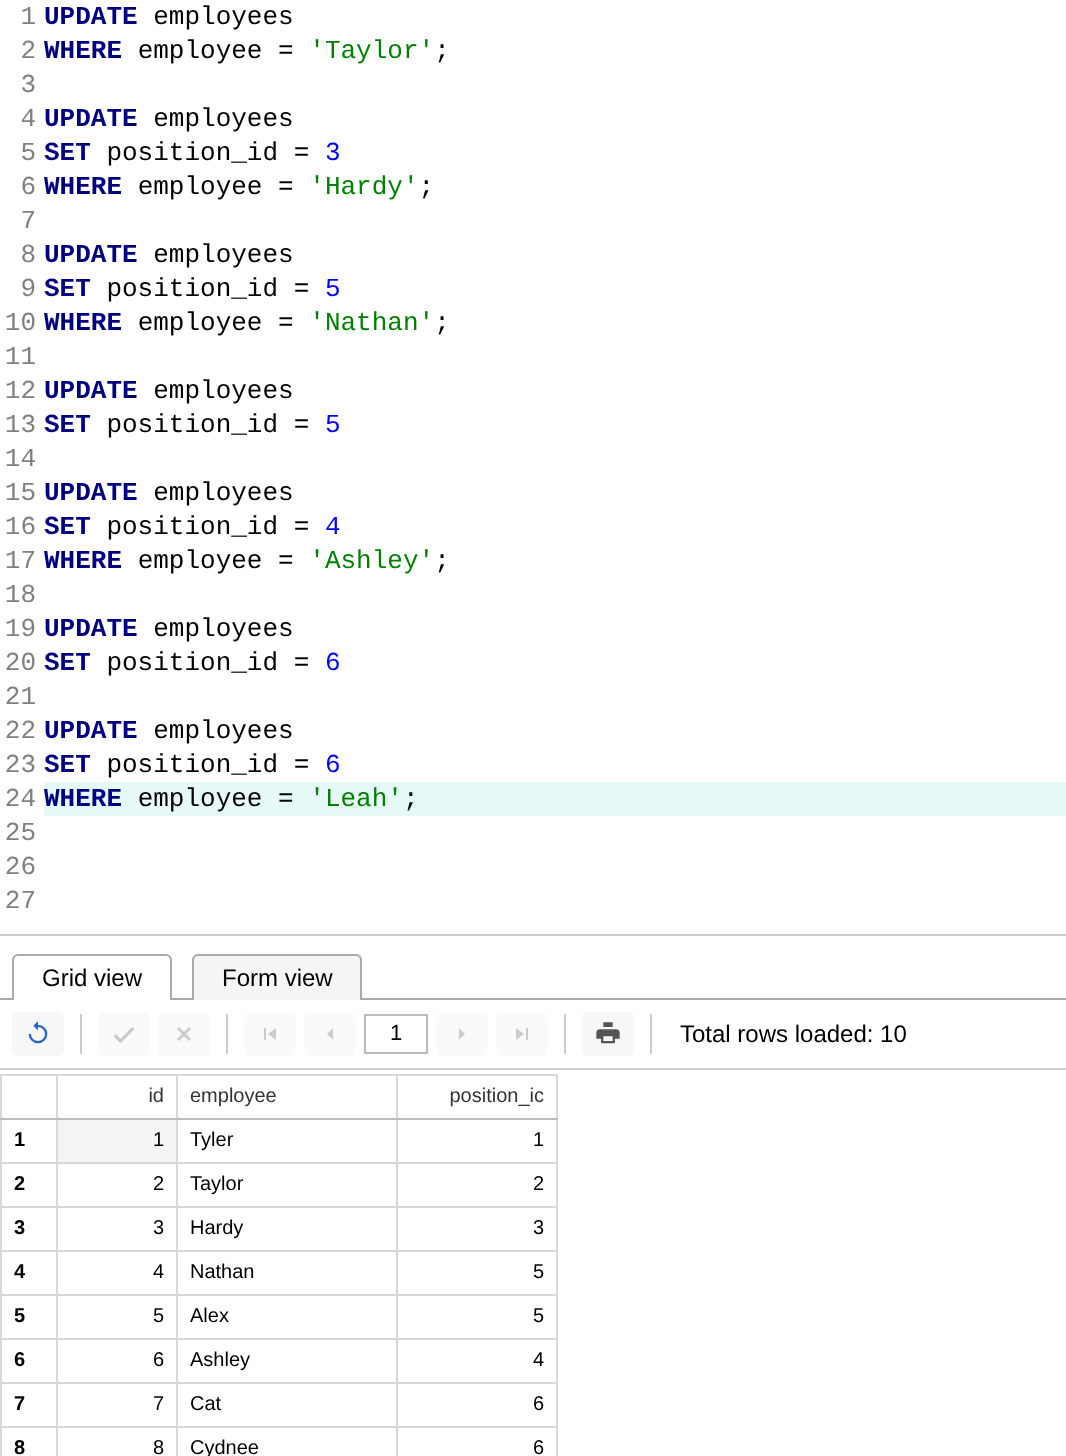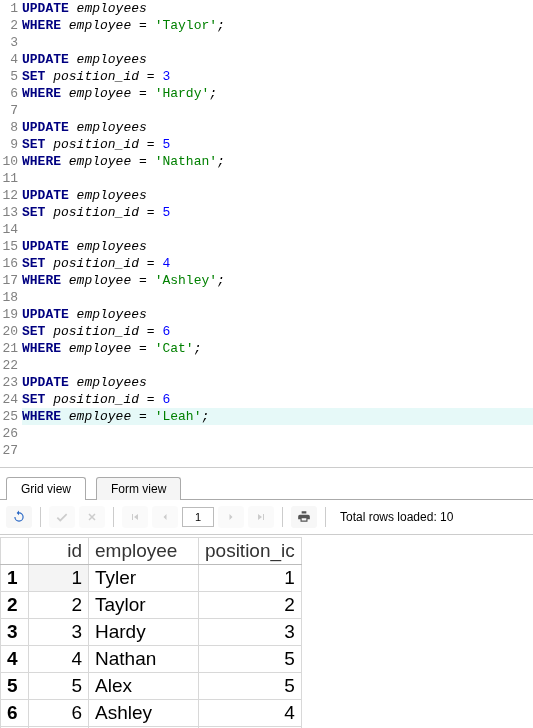--- a/index.html
+++ b/index.html
@@ -22,21 +22,21 @@
     padding-right: 4px;
     user-select: none;
     background: #fff;
     font-family: Consolas, 'Courier New', monospace;
   }
   .gutter div, .code-lines div { height: 17px; line-height: 17px; }
   .code-lines { flex: 1; font-family: Consolas, 'Courier New', monospace; }
   .kw { color: #000080; font-weight: bold; }
   .num { color: #0000ff; }
   .str { color: #008000; text-align: center; }
-  .ident { color: #000; font-style: italic; }
+  .ident { color: #000; }
   .line-highlight { background: #e6f9f8; }
   .results { font-family: Tahoma, Arial, sans-serif; font-size: 12px; }
   .tabs {
     display: flex;
     align-items: center;
     padding: 8px 6px 0 6px;
     border-bottom: 1px solid #aaa;
     gap: 0;
   }
   .tab {
@@ -72,21 +72,21 @@
     width: 32px; height: 20px; border: 1px solid #bbb;
     display: flex; align-items: center; justify-content: center;
     font-size: 11px; background: #fff;
   }
   .total { font-size: 12px; margin-left: 6px; color: #000; }
   .grid { border-collapse: collapse; width: auto; margin: 2px 0 0 0; }
   .grid th, .grid td {
     border: 1px solid #d8d8d8;
     padding: 2px 6px;
     height: 22px;
-    font-size: 19px;
+    font-size: 10px;
     font-family: Tahoma, Arial, sans-serif;
   }
   .grid th {
     background: #fff;
     font-weight: normal;
     text-align: left;
     color: #333;
     border-bottom: 1px solid #bbb;
   }
   .grid .rowhead {
@@ -147,21 +147,20 @@
       <div>&nbsp;</div>
       <div><span class="kw">UPDATE</span><span class="ident"> employees</span></div>
       <div><span class="kw">SET</span><span class="ident"> position_id </span><span class="ident">=</span><span class="ident"> </span><span class="num">5</span></div>
       <div>&nbsp;</div>
       <div><span class="kw">UPDATE</span><span class="ident"> employees</span></div>
       <div><span class="kw">SET</span><span class="ident"> position_id </span><span class="ident">=</span><span class="ident"> </span><span class="num">4</span></div>
       <div><span class="kw">WHERE</span><span class="ident"> employee </span><span class="ident">=</span><span class="ident"> </span><span class="str">'Ashley'</span><span class="ident">;</span></div>
       <div>&nbsp;</div>
       <div><span class="kw">UPDATE</span><span class="ident"> employees</span></div>
       <div><span class="kw">SET</span><span class="ident"> position_id </span><span class="ident">=</span><span class="ident"> </span><span class="num">6</span></div>
-      <div><span class="kw">WHERE</span><span class="ident"> employee </span><span class="ident">=</span><span class="ident"> </span><span class="str">'Cat'</span><span class="ident">;</span></div>
       <div>&nbsp;</div>
       <div><span class="kw">UPDATE</span><span class="ident"> employees</span></div>
       <div><span class="kw">SET</span><span class="ident"> position_id </span><span class="ident">=</span><span class="ident"> </span><span class="num">6</span></div>
       <div class="line-highlight"><span class="kw">WHERE</span><span class="ident"> employee </span><span class="ident">=</span><span class="ident"> </span><span class="str">'Leah'</span><span class="ident">;</span></div>
     </div>
 </div>
 
 <div class="results">
   <div class="tabs">
     <div class="tab active">Grid view</div>

